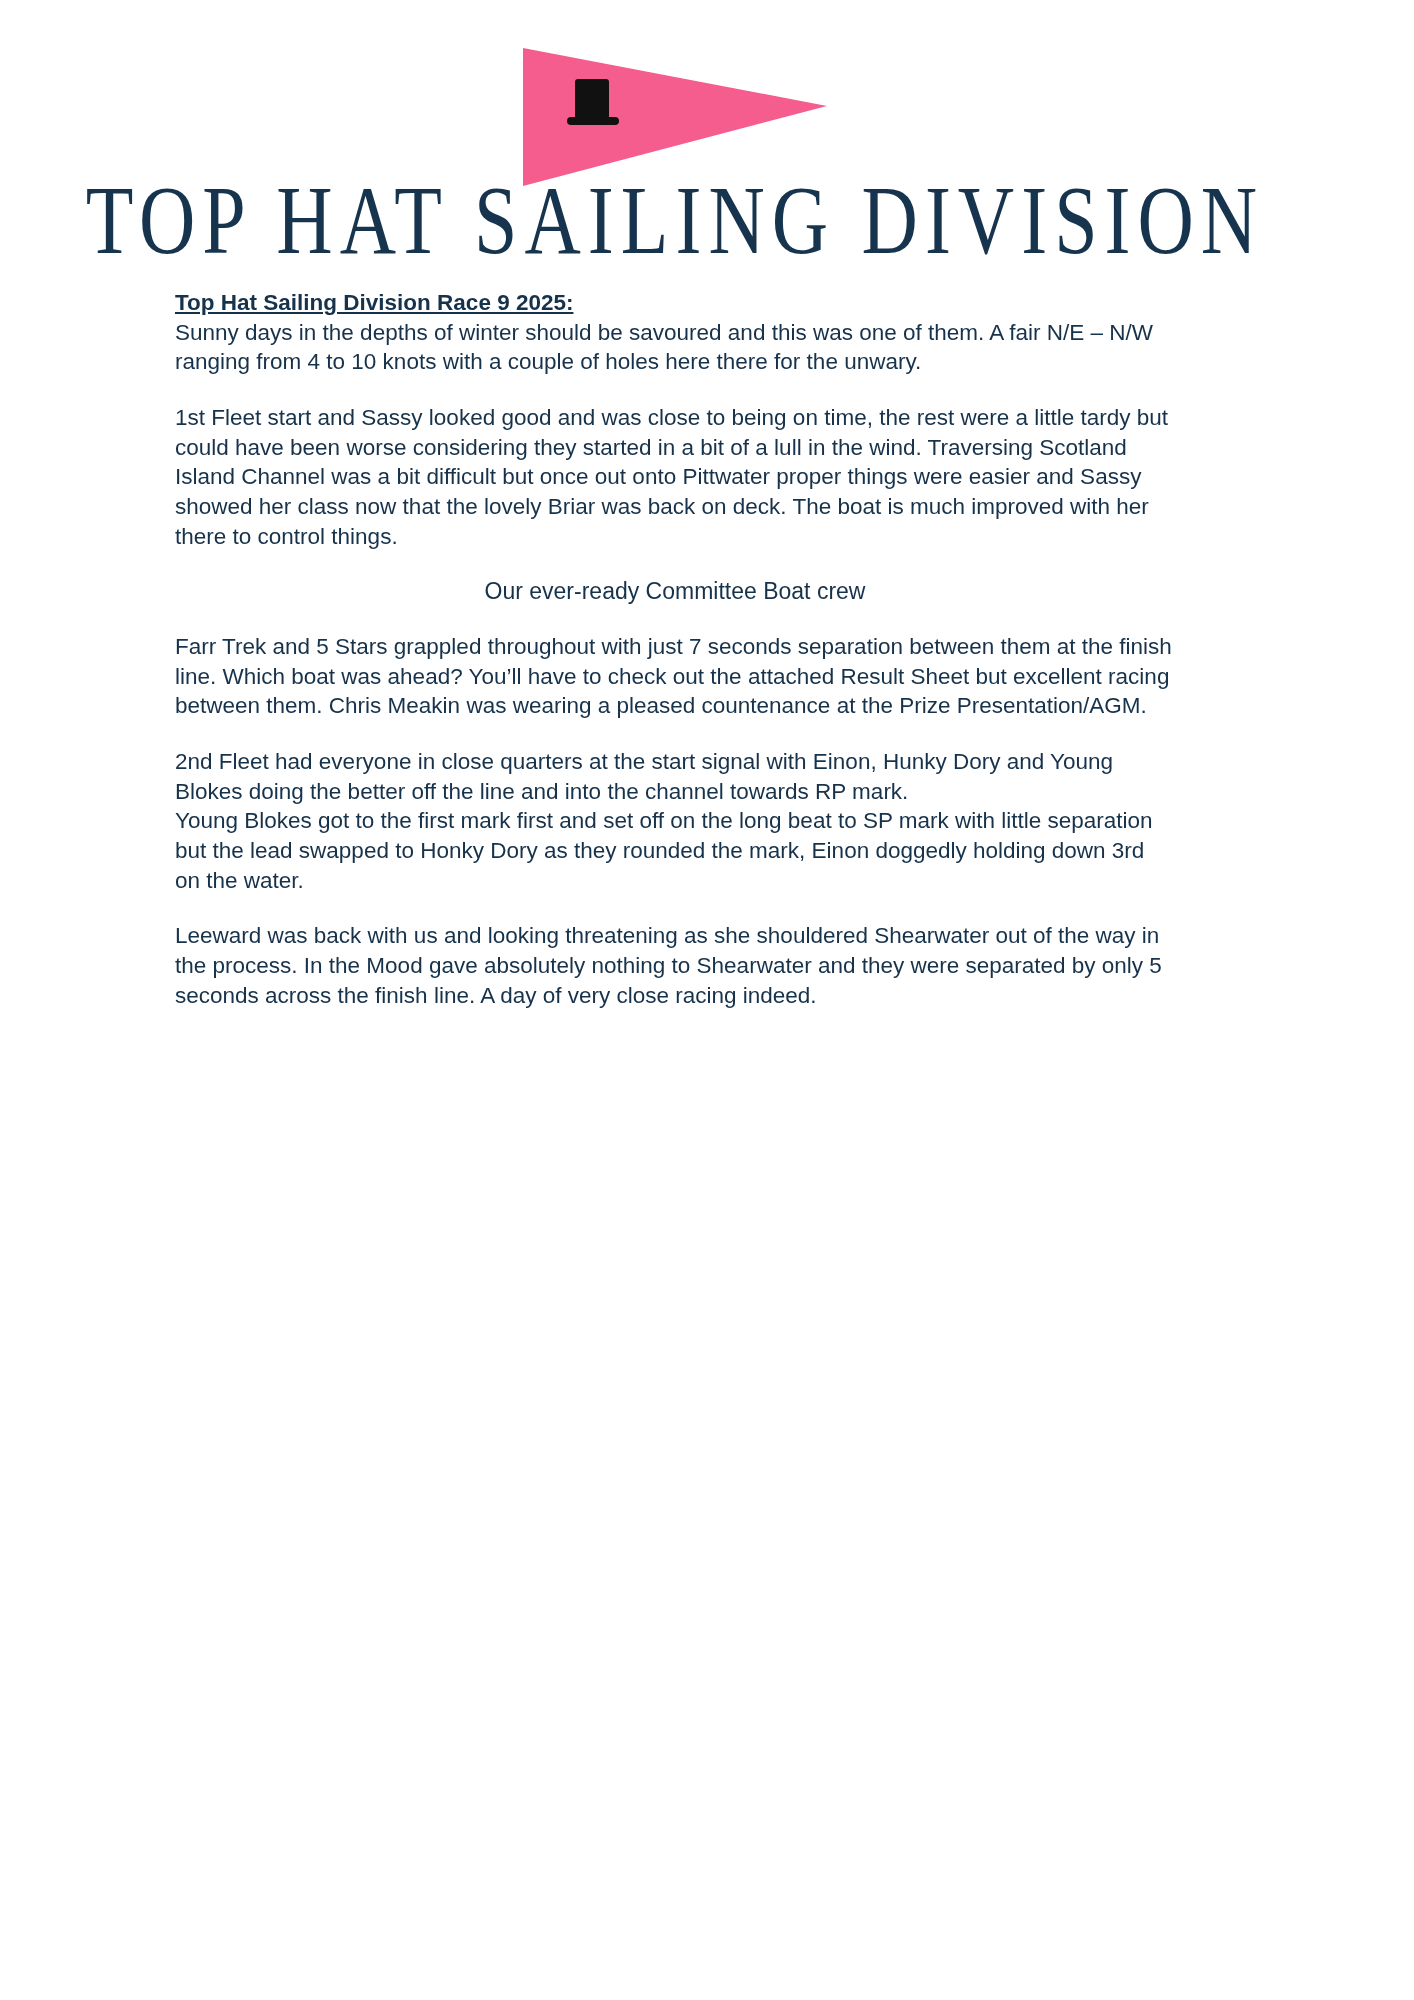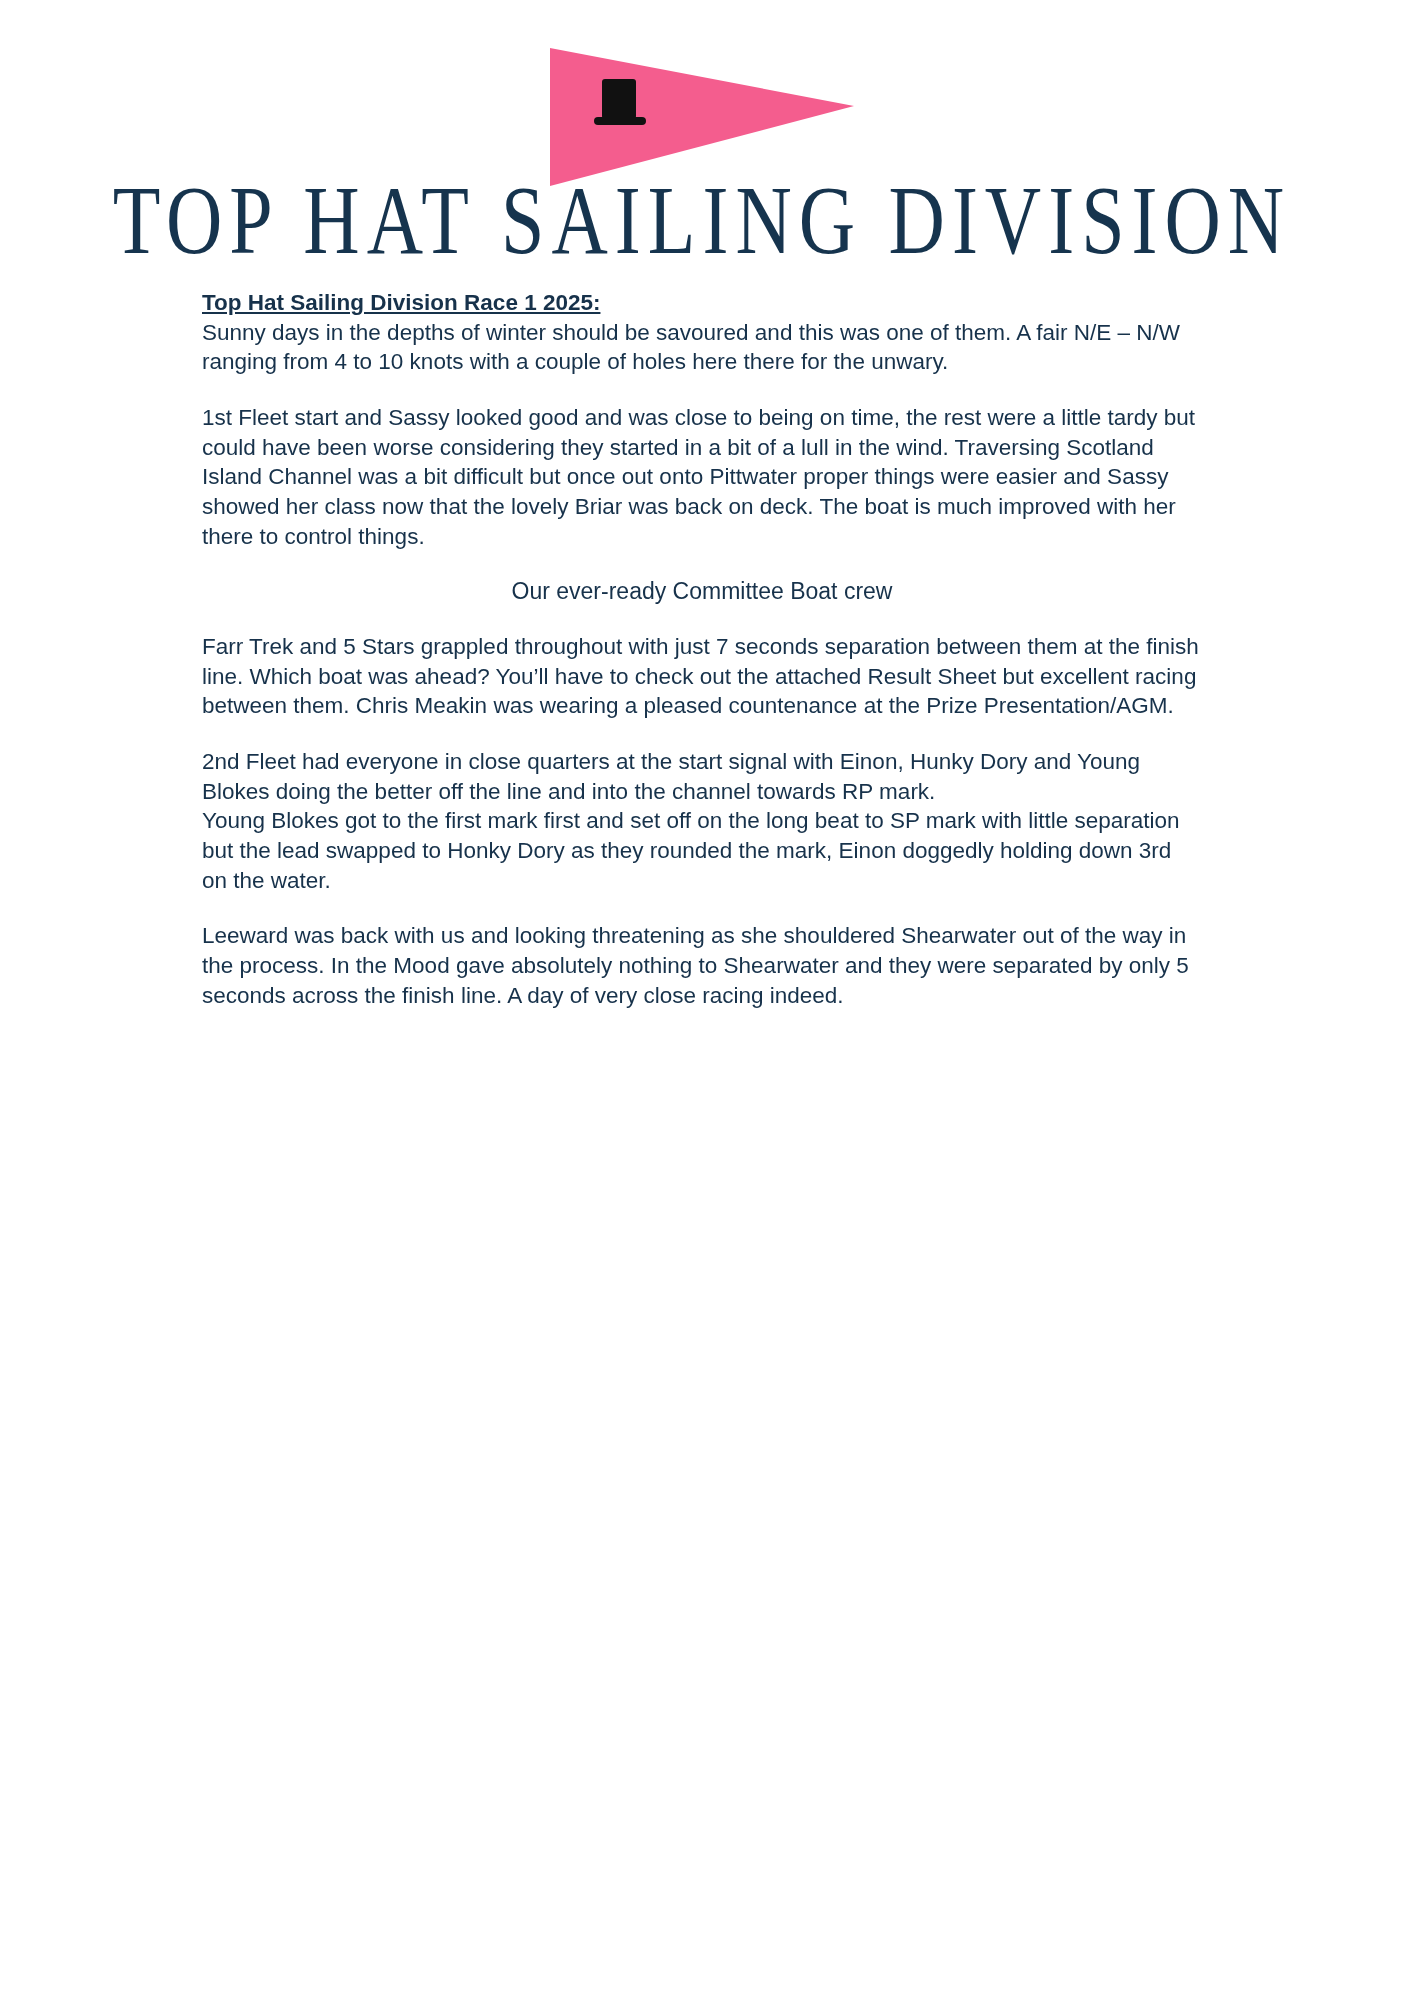--- a/index.html
+++ b/index.html
@@ -14,21 +14,20 @@
     color: #16304a;
     -webkit-font-smoothing: antialiased;
   }
   .page {
     position: relative;
     width: 1350px;
     min-height: 2000px;
     box-sizing: border-box;
     padding: 8px;
     background: #ffffff;
-    margin-left: 27px;
   }
 
   
   .logo-wrap {
     width: 100%;
     display: flex;
     justify-content: center;
     padding-top: 36px;
     height: 150px;
     box-sizing: border-box;
@@ -195,21 +194,21 @@
       </svg>
     </div>
   </div>
 
   <div class="title-block">
     <div class="main-title">TOP HAT SAILING DIVISION</div>
   </div>
 
   <div class="content">
 
-    <div class="lead-heading">Top Hat Sailing Division Race 1 2025:</div>
+    <div class="lead-heading">Top Hat Sailing Division Race 9 2025:</div>
     <p class="para">Sunny days in the depths of winter should be savoured and this was one of them. A fair N/E – N/W ranging from 4 to 10 knots with a couple of holes here there for the unwary.</p>
 
     <div class="spacer"></div>
 
     <p class="para">1st Fleet start and Sassy looked good and was close to being on time, the rest were a little tardy but could have been worse considering they started in a bit of a lull in the wind. Traversing Scotland Island Channel was a bit difficult but once out onto Pittwater proper things were easier and Sassy showed her class now that the lovely Briar was back on deck. The boat is much improved with her there to control things.</p>
 
     <div class="photo-block">
       <div class="caption">Our ever-ready Committee Boat crew</div>
     </div>
 

